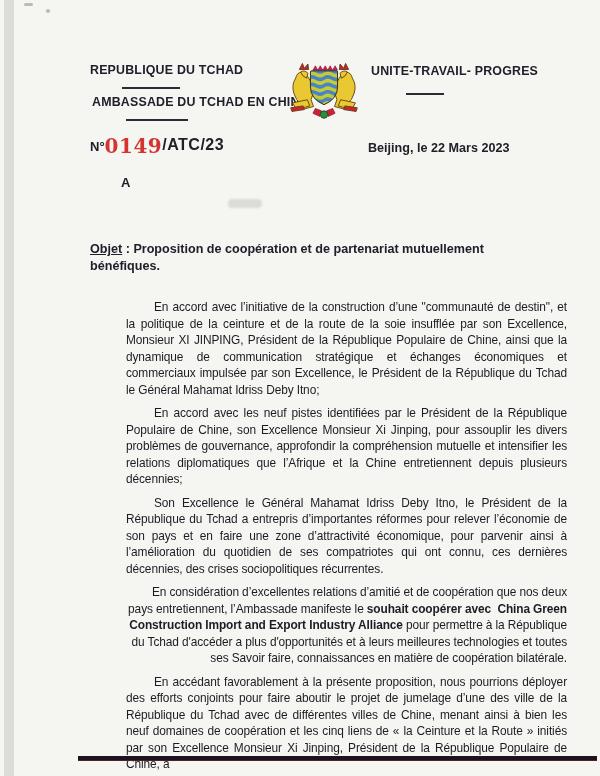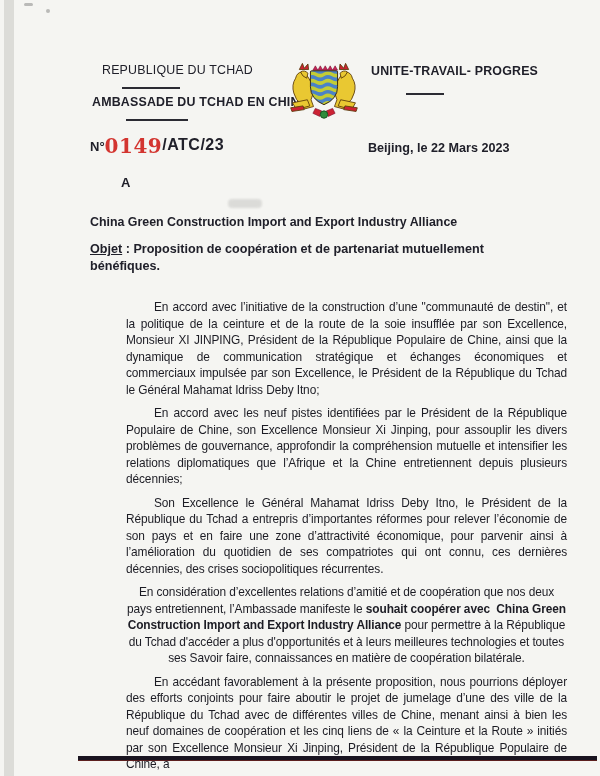--- a/index.html
+++ b/index.html
@@ -3,21 +3,21 @@
 <meta charset="utf-8">
 <style>
   html,body{margin:0;padding:0;}
   body{width:600px;height:776px;overflow:hidden;background:#e9e9e6;font-family:"Liberation Sans",sans-serif;}
   .page{position:relative;width:600px;height:776px;background:#f5f5f2;overflow:hidden;color:#20202a;}
   .scan-band{position:absolute;left:4px;top:0;width:10px;height:776px;background:#dddddad8;background:#dcdcd8;}
   .speck{position:absolute;background:#9a9a98;border-radius:2px;opacity:.65;}
   .smudge{position:absolute;left:228px;top:199px;width:34px;height:9px;background:#c7c7c4;border-radius:4px;opacity:.55;filter:blur(1px);}
 
   
-  .hdr-left1{position:absolute;left:102px;top:63px;font-weight:normal;font-size:12.4px;letter-spacing:.2px;}
+  .hdr-left1{position:absolute;left:90px;top:63px;font-weight:bold;font-size:12.4px;letter-spacing:.2px;}
   .hdr-left2{position:absolute;left:92px;top:95px;font-weight:bold;font-size:12.4px;letter-spacing:.2px;}
   .rule{position:absolute;height:2px;background:#2b2b33;}
   .r1{left:122px;top:87px;width:58px;}
   .r2{left:126px;top:119px;width:62px;}
   .r3{left:406px;top:93px;width:38px;}
   .motto{position:absolute;left:371px;top:64px;font-weight:bold;font-size:12.4px;letter-spacing:.2px;}
   .emblem{position:absolute;left:287px;top:59px;width:74px;height:63px;}
 
   
   .refline{position:absolute;left:90px;top:136px;display:flex;align-items:flex-end;}
@@ -32,21 +32,21 @@
   .addr-org{position:absolute;left:90px;top:215px;font-weight:bold;font-size:12.4px;}
 
   
   .objet{position:absolute;left:90px;top:241px;width:440px;font-weight:bold;font-size:12.6px;line-height:16.5px;}
   .objet .u{text-decoration:underline;}
 
   
   .body-text{position:absolute;left:90px;top:299px;width:441px;font-size:11.9px;line-height:16.5px;letter-spacing:-.1px;color:#1c1c24;margin-left:36px;}
   .body-text p{margin:7px 0 0 0;text-align:justify;text-indent:28px;}
   .body-text p:first-child{margin-top:0;}
-  .body-text p.noindent{text-indent:0;text-align:center;}
+  .body-text p.noindent{text-indent:0;text-align:right;}
   .b{font-weight:bold;}
 
   
   .foot-rule{position:absolute;left:78px;top:756px;width:519px;height:4px;background:#191420;border-bottom:1px solid #5c1f1f;}
   .foot-addr{position:absolute;left:78px;top:764px;width:519px;text-align:center;font-weight:bold;font-size:9.8px;letter-spacing:-.1px;color:#15151c;white-space:nowrap;}
 </style>
 </head>
 <body>
 
 <div class="page">
@@ -104,21 +104,20 @@
 
   <div class="refline">
     <span class="ref-pre">N°</span>
       <span class="ref-num" style="color:#d33530;">0149</span>
       <span class="ref-suf">/ATC/23</span>
   </div>
   <div class="dateline">Beijing, le 22 Mars 2023</div>
 
   <div class="to-a">A</div>
   <div class="smudge"></div>
-  <div class="addr-org">China Green Construction Import and Export Industry Alliance</div>
 
   <div class="objet">
     <span class="u">Objet</span><span> : Proposition de coopération et de partenariat mutuellement bénéfiques.</span>
   </div>
 
   <div class="body-text">
     <p>En accord avec l’initiative de la construction d’une "communauté de destin", et la politique de la ceinture et de la route de la soie insufflée par son Excellence, Monsieur XI JINPING, Président de la République Populaire de Chine, ainsi que la dynamique de communication stratégique et échanges économiques et commerciaux impulsée par son Excellence, le Président de la République du Tchad le Général Mahamat Idriss Deby Itno;</p>
     <p>En accord avec les neuf pistes identifiées par le Président de la République Populaire de Chine, son Excellence Monsieur Xi Jinping, pour assouplir les divers problèmes de gouvernance, approfondir la compréhension mutuelle et intensifier les relations diplomatiques que l’Afrique et la Chine entretiennent depuis plusieurs décennies;</p>
     <p>Son Excellence le Général Mahamat Idriss Deby Itno, le Président de la République du Tchad a entrepris d’importantes réformes pour relever l’économie de son pays et en faire une zone d’attractivité économique, pour parvenir ainsi à l’amélioration du quotidien de ses compatriotes qui ont connu, ces dernières décennies, des crises sociopolitiques récurrentes.</p>
     <p class="noindent"><span>En considération d’excellentes relations d’amitié et de coopération que nos deux pays entretiennent, l’Ambassade manifeste le </span><span class="b">souhait coopérer avec &nbsp;China Green Construction Import and Export Industry Alliance</span><span> pour permettre à la République du Tchad d'accéder a plus d'opportunités et à leurs meilleures technologies et toutes ses Savoir faire, connaissances en matière de coopération bilatérale.</span></p>

